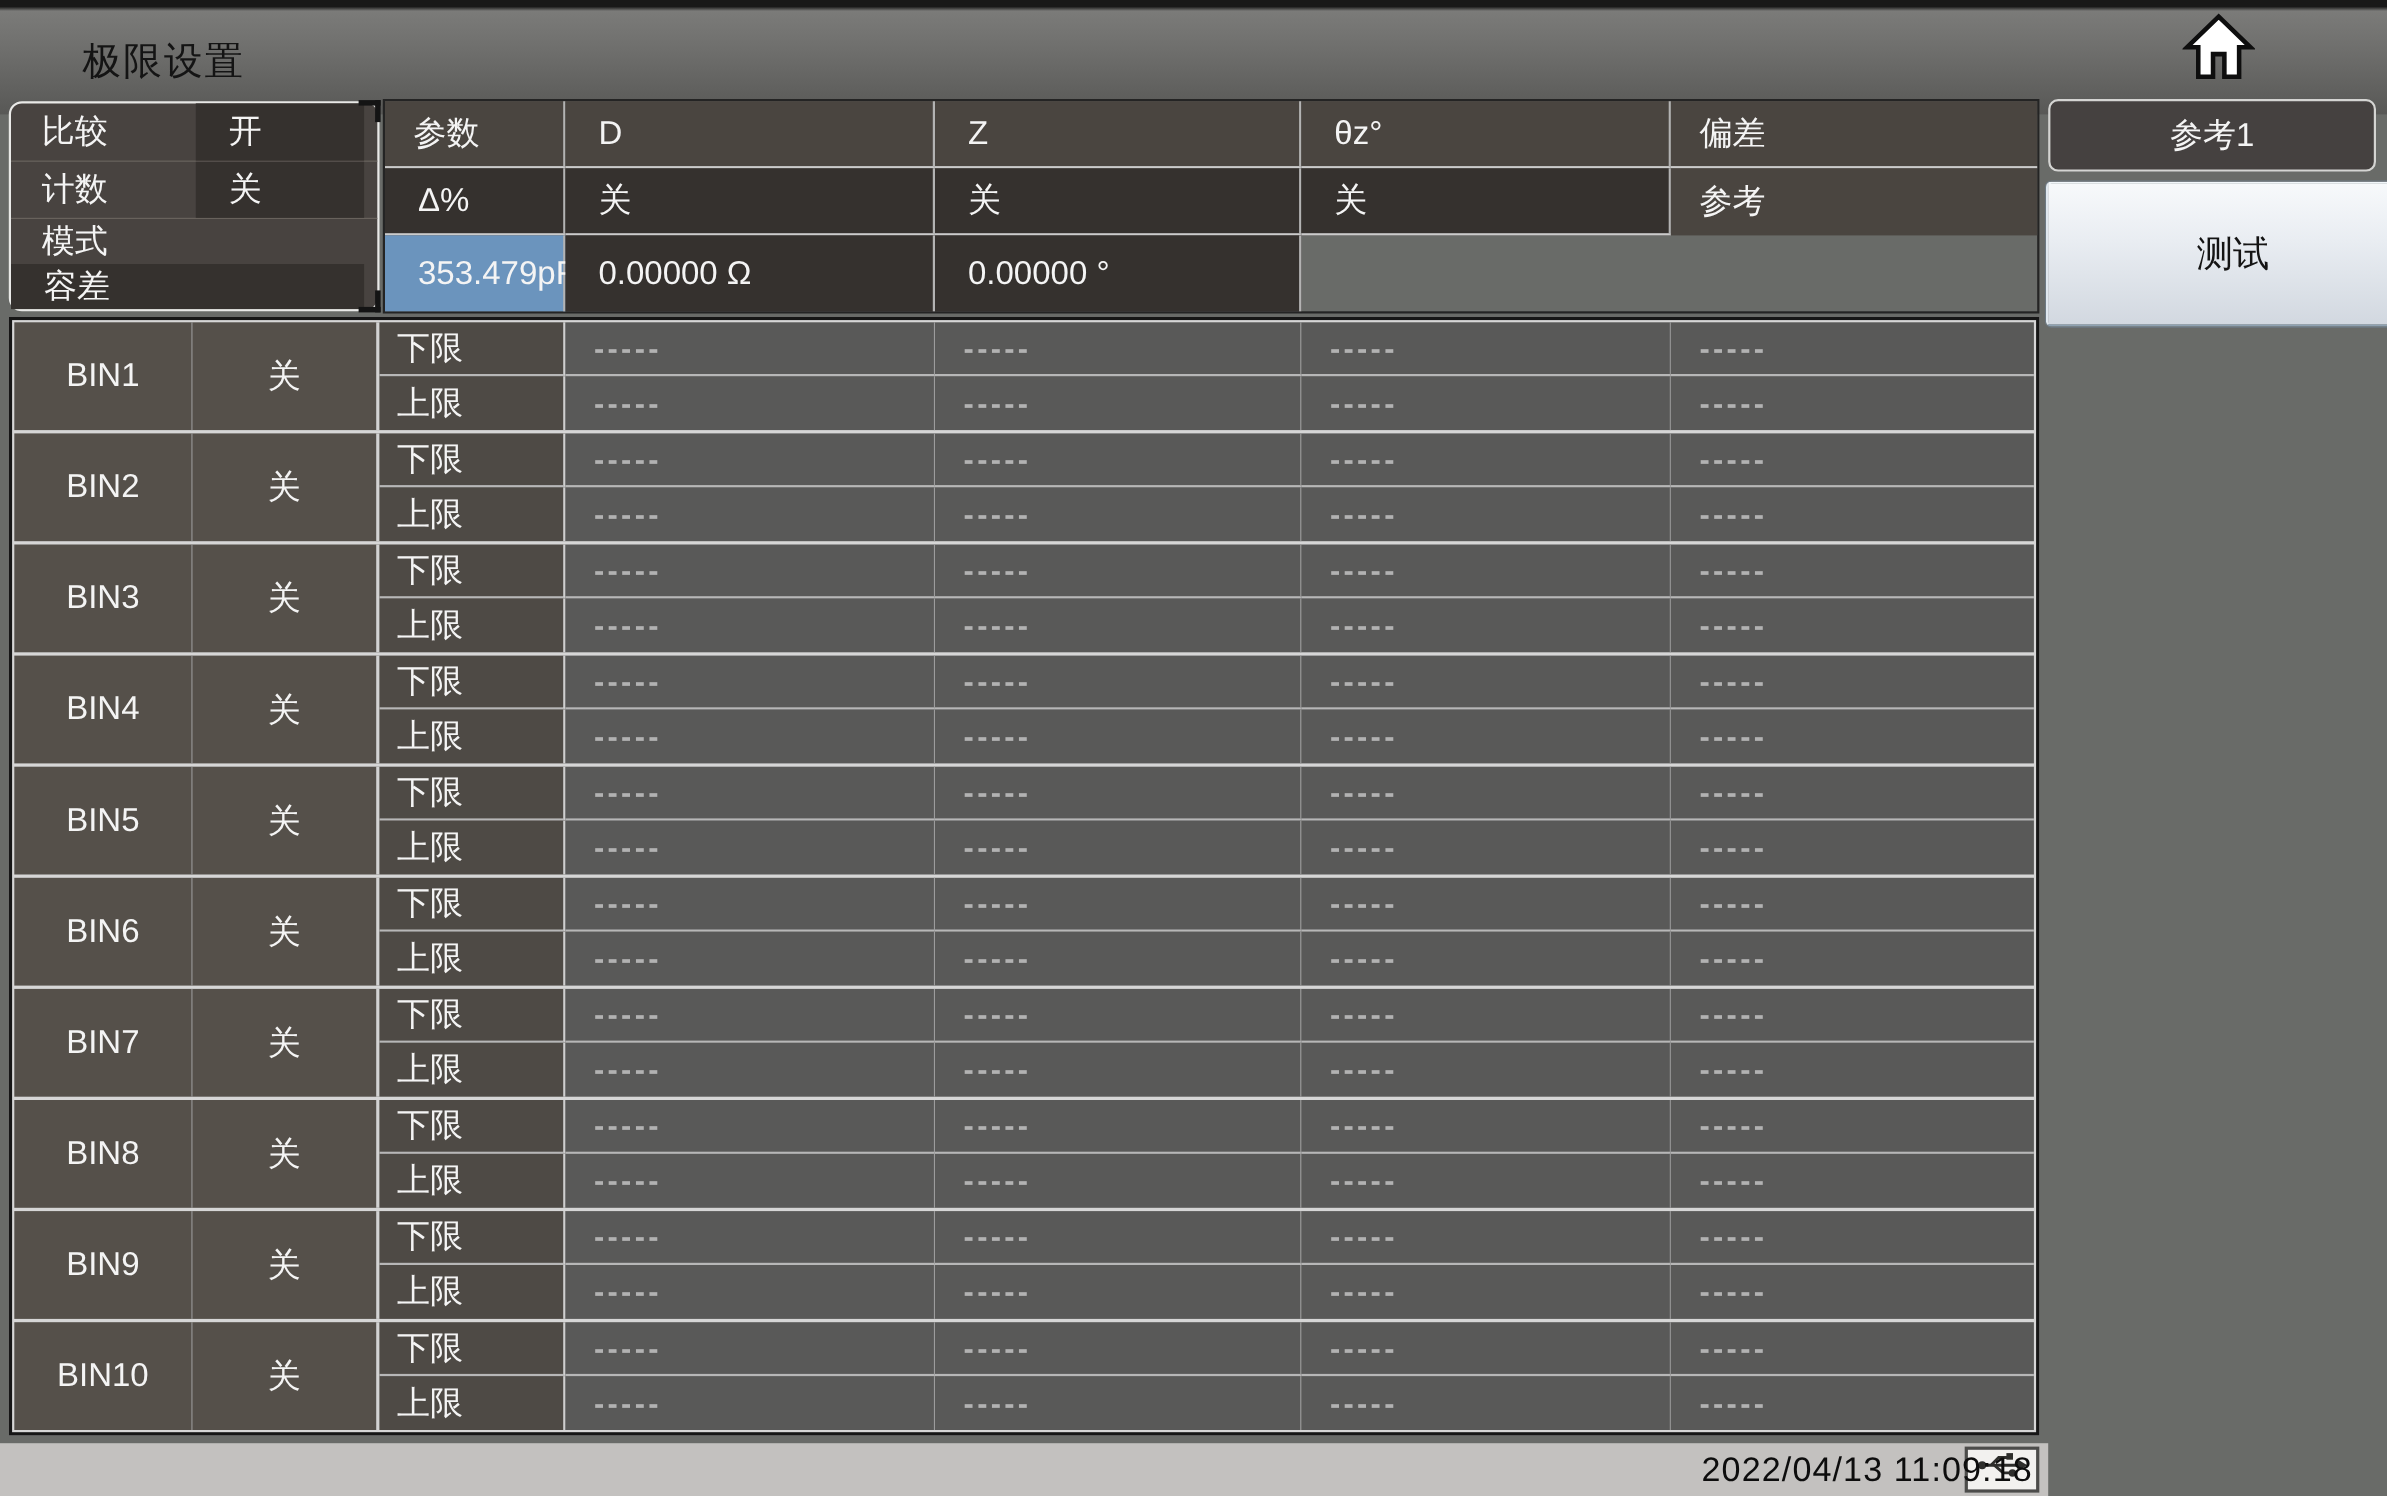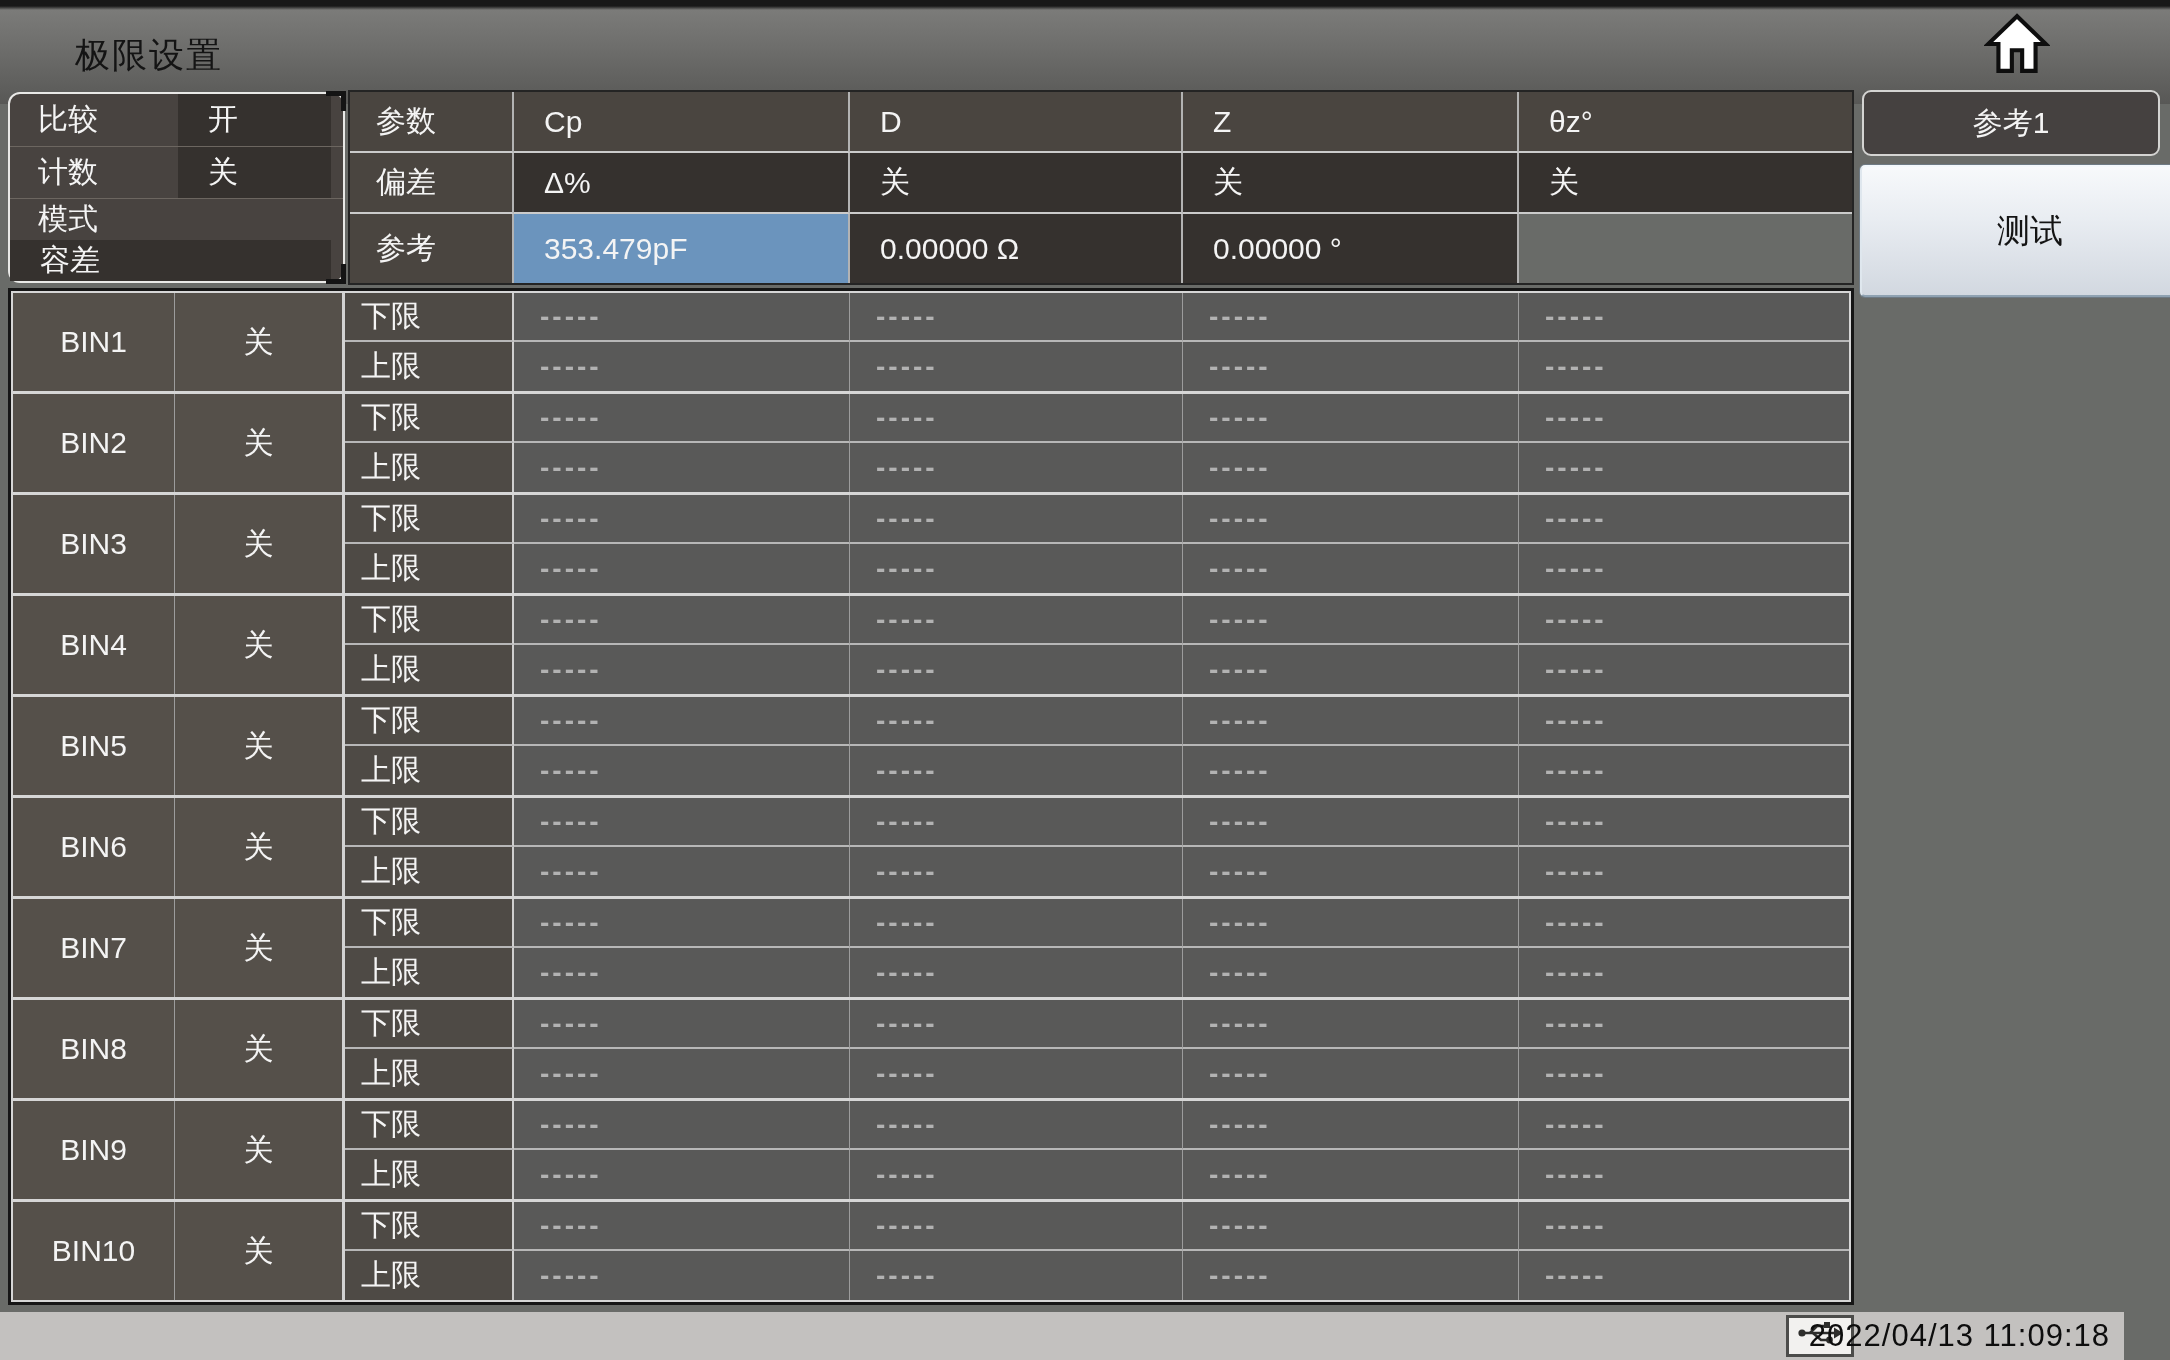--- a/index.html
+++ b/index.html
@@ -104,21 +104,21 @@
     position:absolute; left:1860px; top:165px; width:340px; height:132px;
     background:linear-gradient(180deg,#f7f9fb 0%,#e9edf2 40%,#d2d8e0 100%);
     border:2px solid #8fa2b2; border-top-color:#f2f7fb; border-left-color:#dfe7ee;
     border-radius:5px; box-shadow:0 0 0 1px #6e7a84;
     display:flex; align-items:center; justify-content:center;
     color:#141414; font-size:33px; cursor:pointer;
   }
 
   
   .bottombar {
-    position:absolute; left:0; top:1312px; width:2124px; height:48px;
+    position:absolute; left:0; top:1312px; width:1862px; height:48px;
     background:#c3c1bf;
     text-decoration:underline;
   }
   .usb-box {
     position:absolute; left:1786px; top:3px; width:68px; height:42px;
     background:#f2f1ef; border:3px solid #4c4c4a;
     display:flex; align-items:center; justify-content:center;
   }
   .datetime {
     position:absolute; right:14px; top:0; height:48px;
@@ -153,21 +153,20 @@
     <div class="ctrl-value">关</div>
   </div>
   <div class="ctrl-row">
     <div class="ctrl-label">模式</div>
     <div class="ctrl-value">容差</div>
   </div>
 </div>
 
 <div class="param-table">
   <div class="pt-cell label r1">参数</div>
-  <div class="pt-cell r1">Cp</div>
   <div class="pt-cell r1">D</div>
   <div class="pt-cell r1">Z</div>
   <div class="pt-cell r1">θz°</div>
 
   <div class="pt-cell label r2">偏差</div>
   <div class="pt-cell r2">Δ%</div>
   <div class="pt-cell r2">关</div>
   <div class="pt-cell r2">关</div>
   <div class="pt-cell r2">关</div>
 

